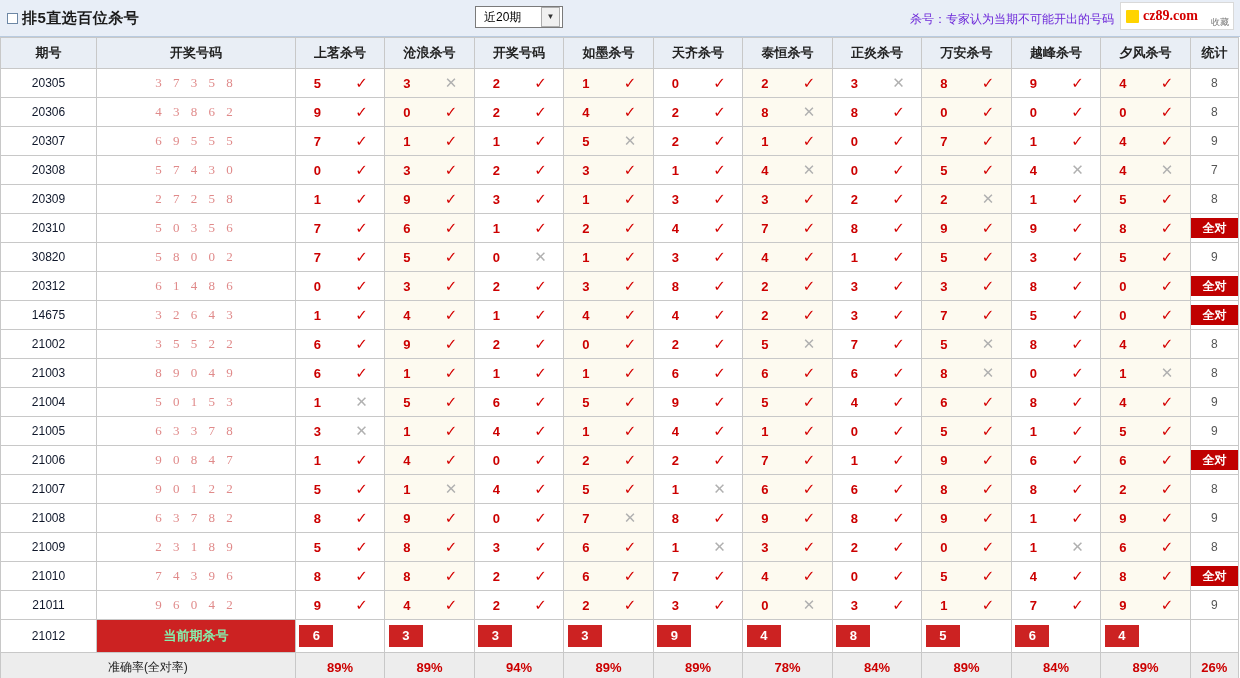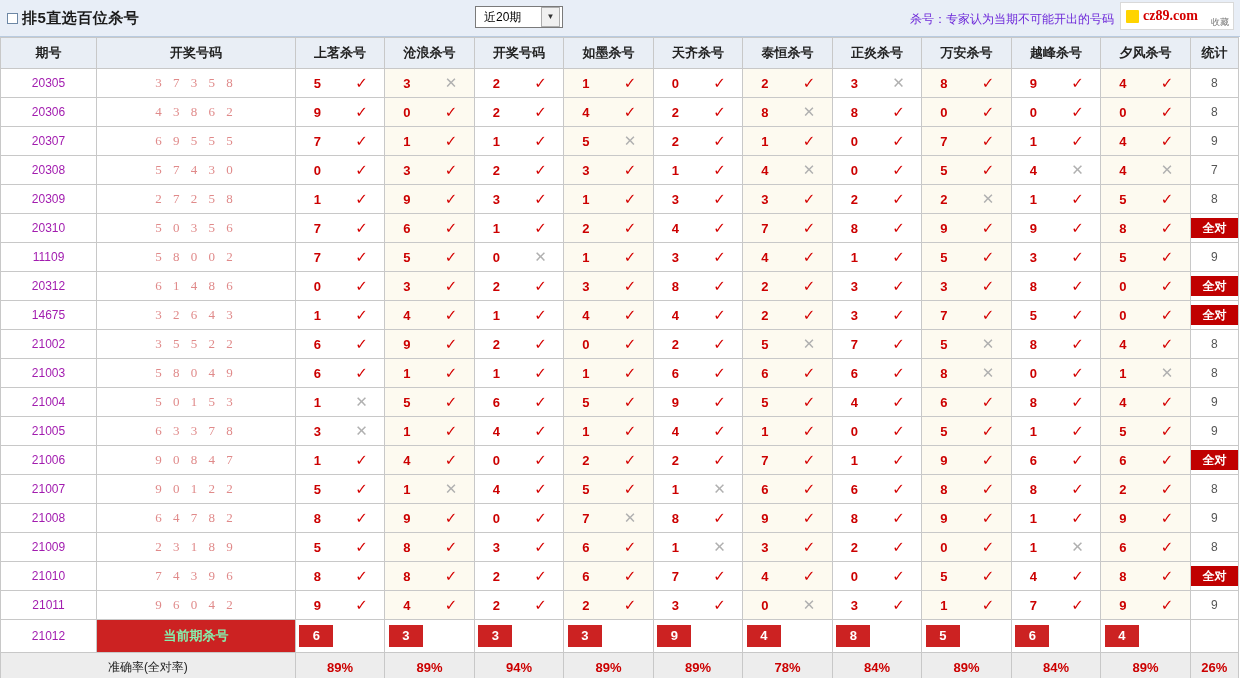--- a/index.html
+++ b/index.html
@@ -73,21 +73,21 @@
   thead th{
     background:#e9eef5;
     font-weight:bold;
     color:#222;
     height:28px;
     font-size:13px;
   }
   .col-issue{width:88px;}
   .col-open{width:182px;}
   .col-stat{width:44px;}
-  td.issue{color:#a21caf;}
+  td.issue{color:#0f172a;}
   td.open{
     color:#e08a8a;letter-spacing:4px;font-family:"Liberation Serif",serif;font-size:13px;
   }
   td.num{
     width:40px;font-weight:bold;color:#cc0000;font-size:13px;
     border-right:none;
   }
   td.mark{
     width:42px;border-left:none;background:#fdfaf0;
   }
@@ -324,21 +324,21 @@
         <td class="mark"><span class="tick">✓</span></td>
         <td class="num">9</td>
         <td class="mark" style="background: rgb(255, 255, 255);"><span class="tick">✓</span></td>
         <td class="num alt">8</td>
         <td class="mark"><span class="tick">✓</span></td>
         <td class="stat" style="padding: 0px;">
           <span class="alldone">全对</span>
         </td>
       </tr>
       <tr>
-        <td class="issue">11109</td>
+        <td class="issue">30820</td>
         <td class="open">5 8 0 0 2</td>
         <td class="num">7</td>
         <td class="mark" style="background: rgb(255, 255, 255);"><span class="tick">✓</span></td>
         <td class="num alt">5</td>
         <td class="mark"><span class="tick">✓</span></td>
         <td class="num">0</td>
         <td class="mark" style="background: rgb(255, 255, 255);"><span class="cross">✕</span></td>
         <td class="num alt">1</td>
         <td class="mark"><span class="tick">✓</span></td>
         <td class="num">3</td>
@@ -429,21 +429,21 @@
         <td class="num alt">5</td>
         <td class="mark"><span class="cross">✕</span></td>
         <td class="num">8</td>
         <td class="mark" style="background: rgb(255, 255, 255);"><span class="tick">✓</span></td>
         <td class="num alt">4</td>
         <td class="mark"><span class="tick">✓</span></td>
         <td class="stat">8</td>
       </tr>
       <tr>
         <td class="issue">21003</td>
-        <td class="open">5 8 0 4 9</td>
+        <td class="open">8 9 0 4 9</td>
         <td class="num">6</td>
         <td class="mark" style="background: rgb(255, 255, 255);"><span class="tick">✓</span></td>
         <td class="num alt">1</td>
         <td class="mark"><span class="tick">✓</span></td>
         <td class="num">1</td>
         <td class="mark" style="background: rgb(255, 255, 255);"><span class="tick">✓</span></td>
         <td class="num alt">1</td>
         <td class="mark"><span class="tick">✓</span></td>
         <td class="num">6</td>
         <td class="mark" style="background: rgb(255, 255, 255);"><span class="tick">✓</span></td>
@@ -556,21 +556,21 @@
         <td class="num alt">8</td>
         <td class="mark"><span class="tick">✓</span></td>
         <td class="num">8</td>
         <td class="mark" style="background: rgb(255, 255, 255);"><span class="tick">✓</span></td>
         <td class="num alt">2</td>
         <td class="mark"><span class="tick">✓</span></td>
         <td class="stat">8</td>
       </tr>
       <tr>
         <td class="issue">21008</td>
-        <td class="open">6 4 7 8 2</td>
+        <td class="open">6 3 7 8 2</td>
         <td class="num">8</td>
         <td class="mark" style="background: rgb(255, 255, 255);"><span class="tick">✓</span></td>
         <td class="num alt">9</td>
         <td class="mark"><span class="tick">✓</span></td>
         <td class="num">0</td>
         <td class="mark" style="background: rgb(255, 255, 255);"><span class="tick">✓</span></td>
         <td class="num alt">7</td>
         <td class="mark"><span class="cross">✕</span></td>
         <td class="num">8</td>
         <td class="mark" style="background: rgb(255, 255, 255);"><span class="tick">✓</span></td>

